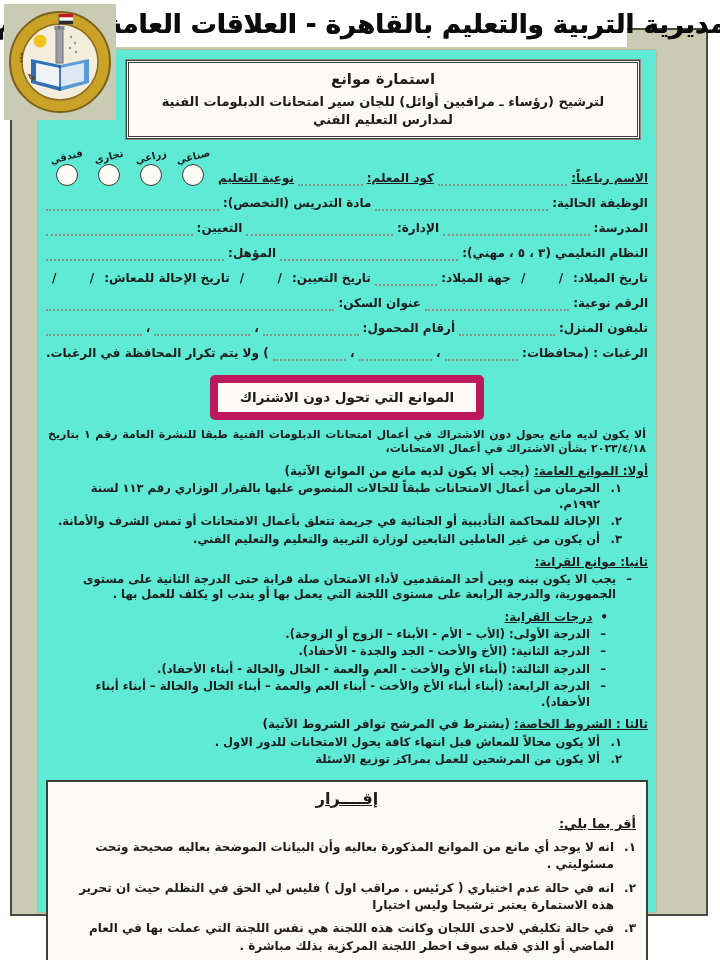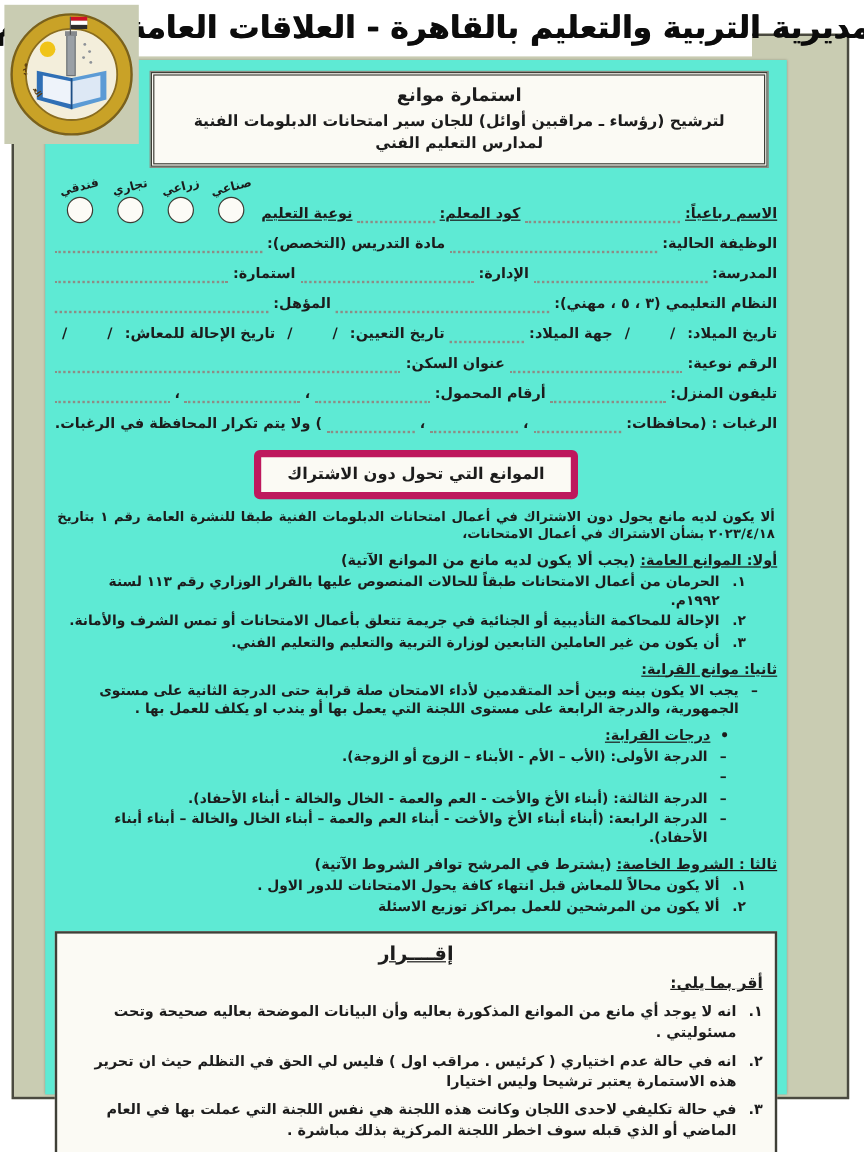--- a/index.html
+++ b/index.html
@@ -46,21 +46,21 @@
   .frow .lbl.u{text-decoration:underline;}
   .fill{flex:1;border-bottom:2px dotted #8d8d85;height:13px;min-width:18px;cursor:text;}
   .fill.w2{flex:2;}
   .slash{white-space:pre;font-weight:bold;padding:0 6px;}
   .etypes{display:flex;gap:12px;align-items:flex-end;padding-left:6px;margin-right:6px;}
   .etype{display:flex;flex-direction:column;align-items:center;width:30px;}
   .etype .elbl{font-size:10px;font-weight:bold;transform:rotate(-14deg);margin-bottom:1px;white-space:nowrap;}
   .etype .circ{width:20px;height:20px;border:1.8px solid #3c3c34;border-radius:50%;background:#fcfbf6;}
   
   .section-box{
-    margin:14px auto 8px;width:250px;text-align:center;border:6px solid #be185d;
+    margin:14px auto 8px;width:250px;text-align:center;border:8px solid #be185d;
     border-radius:5px;padding:5px 4px;font-weight:bold;font-size:13.5px;background:#fbfaf4;
   }
   .para{font-weight:bold;font-size:11px;text-align:justify;margin:2px 2px 6px;}
   .h-sec{font-weight:bold;font-size:12px;margin-top:6px;}
   .h-sec .hu{text-decoration:underline;}
   .olist{margin:2px 26px 2px 2px;}
   .oitem{display:flex;gap:8px;font-weight:bold;font-size:11.5px;margin-top:2px;}
   .oitem .num{min-width:14px;}
   .ditem{display:flex;gap:8px;font-weight:bold;font-size:11.5px;margin:2px 14px 0 0;}
   .ditem .dash{min-width:10px;text-align:center;}
@@ -162,21 +162,21 @@
       <span class="fill"></span>
       <span class="lbl">مادة التدريس (التخصص):</span>
       <span class="fill"></span>
     </div>
 
     <div class="frow">
       <span class="lbl">المدرسة:</span>
       <span class="fill"></span>
       <span class="lbl">الإدارة:</span>
       <span class="fill"></span>
-      <span class="lbl">استمارة:</span>
+      <span class="lbl">التعيين:</span>
       <span class="fill"></span>
     </div>
 
     <div class="frow">
       <span class="lbl">النظام التعليمي (٣ ، ٥ ، مهني):</span>
       <span class="fill"></span>
       <span class="lbl">المؤهل:</span>
       <span class="fill"></span>
     </div>
 
@@ -254,20 +254,21 @@
     <span>•</span>
     <span class="bl">درجات القرابة:</span>
   </div>
   <div>
     <div class="ditem deg">
       <span class="dash">–</span>
       <span>الدرجة الأولى: (الأب – الأم - الأبناء – الزوج أو الزوجة).</span>
     </div>
     <div class="ditem deg">
       <span class="dash">–</span>
+      <span>الدرجة الثانية: (الأخ والأخت - الجد والجدة - الأحفاد).</span>
     </div>
     <div class="ditem deg">
       <span class="dash">–</span>
       <span>الدرجة الثالثة: (أبناء الأخ والأخت - العم والعمة - الخال والخالة - أبناء الأحفاد).</span>
     </div>
     <div class="ditem deg">
       <span class="dash">–</span>
       <span>الدرجة الرابعة: (أبناء أبناء الأخ والأخت - أبناء العم والعمة – أبناء الخال والخالة – أبناء أبناء الأحفاد).</span>
     </div>
   </div>

